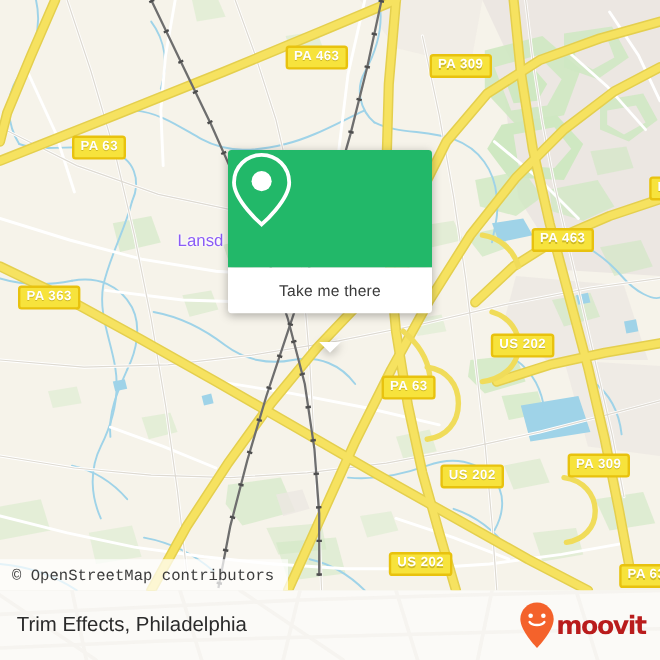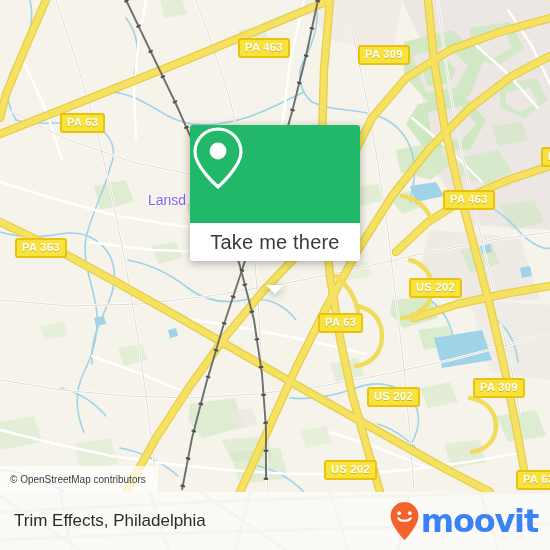--- a/index.html
+++ b/index.html
@@ -49,55 +49,55 @@
   }
   #popup .head{
     background:#22b869;height:98px;border-radius:3px 3px 0 0;
     display:flex;align-items:center;justify-content:center;
   }
   #popup .foot{
     background:#ffffff;height:38px;border-radius:0 0 3px 3px;
     display:flex;align-items:center;justify-content:center;
   }
   #popup .foot span{
-    color:#3a3a3a;font-size:20px;letter-spacing:.2px;
+    color:#3a3a3a;font-size:13px;letter-spacing:.2px;
     font-family:"Liberation Sans","DejaVu Sans",sans-serif;
   }
   #popup .tail{
     position:absolute;left:76px;top:160px;width:0;height:0;
     border-left:9px solid transparent;border-right:9px solid transparent;
     border-top:9px solid #ffffff;
   }
 
   
   #attrib{
     position:absolute;left:0;top:466px;height:26px;
     padding:0 12px 0 10px;
     display:flex;align-items:center;
     background:rgba(255,255,255,.72);
-    color:#3c3c3c;font-size:10px;
-    font-family:Liberation Sans, sans-serif;
+    color:#3c3c3c;font-size:13px;
+    font-family:Liberation Mono, monospace;
   }
 
   
   #bottombar{
     position:absolute;left:0;top:492px;width:550px;height:58px;
     overflow:hidden;background:#fbfaf7;
   }
   #bottombar .bgmap{position:absolute;left:0;top:-492px;opacity:.28;}
   #bottombar .inner{
     position:relative;width:100%;height:100%;
     display:flex;align-items:center;justify-content:space-between;
     padding:0 12px 0 14px;box-sizing:border-box;
   }
   #poi-title{color:#2b2b2b;font-size:17px;white-space:nowrap;
     font-family:"Liberation Sans","DejaVu Sans",sans-serif;}
   #logo{display:flex;align-items:center;gap:1px;}
   #logo .wordmark{
-    color:#3b82f6;font-size:32px;font-weight:bold;letter-spacing:-1.2px;
+    color:#b91c1c;font-size:21px;font-weight:bold;letter-spacing:-1.2px;
     line-height:31px;
     font-family:"DejaVu Sans","Liberation Sans",sans-serif;
   }
 </style>
 </head>
 <body>
 
 <div id="app">
 
   <div id="map">

